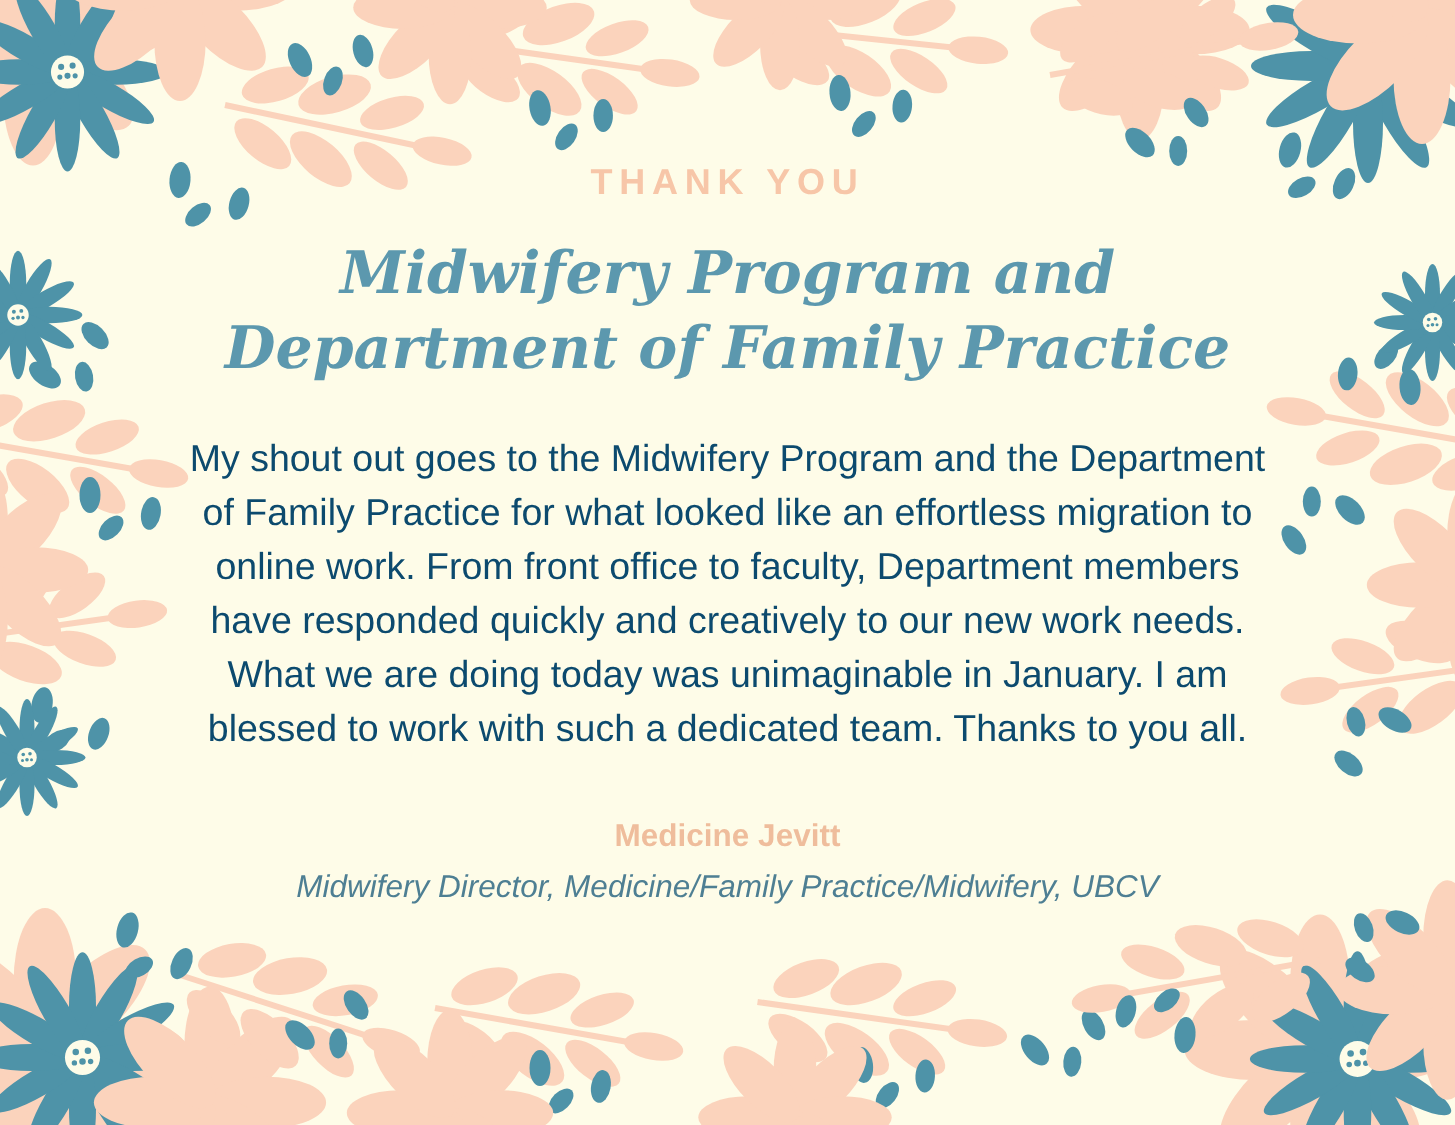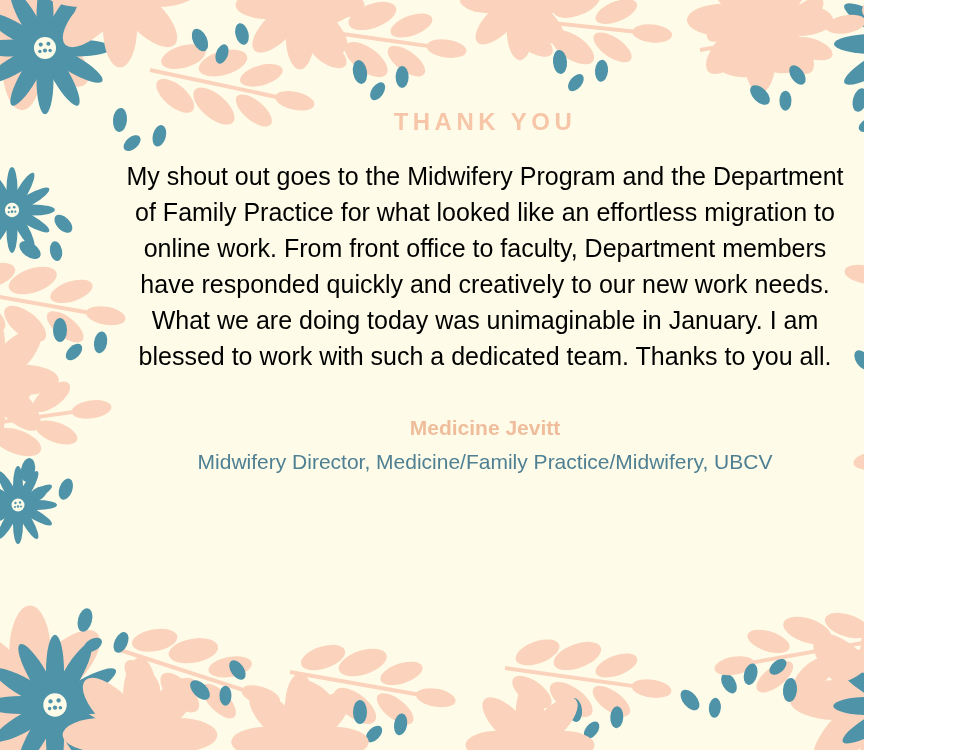--- a/index.html
+++ b/index.html
@@ -7,21 +7,21 @@
     padding: 0;
   }
   body {
     width: 970px;
     height: 750px;
     overflow: hidden;
     font-family: "Liberation Sans", sans-serif;
   }
   #card {
     position: relative;
-    width: 864px;
+    width: 970px;
     height: 750px;
     background: #FEFCE8;
     overflow: hidden;
   }
   #decor {
     position: absolute;
     left: 0;
     top: 0;
     width: 970px;
     height: 750px;
@@ -60,35 +60,36 @@
     margin: 0 0 30px 0;
     max-width: 760px;
   }
   .headline .line {
     display: block;
   }
   .body-text {
     font-family: "Liberation Sans", sans-serif;
     font-size: 25px;
     line-height: 1.44;
-    color: #000000;
+    color: #0c4a6e;
     text-align: center;
     max-width: 730px;
     margin: 0 0 42px 0;
   }
   .attribution-name {
     font-family: "Liberation Sans", sans-serif;
     font-size: 21px;
     font-weight: bold;
     color: #EFBD9C;
     text-align: center;
     margin: 0 0 10px 0;
   }
   .attribution-role {
     font-family: "Liberation Sans", sans-serif;
+    font-style: italic;
     font-size: 21px;
     color: #4E7F93;
     text-align: center;
     margin: 0;
   }
 </style>
 </head>
 <body>
 
 <div id="card">
@@ -227,20 +228,24 @@
       <use href="#peachFlower" transform="translate(965,660) scale(0.85)"></use>
       <use href="#sprigPeach" transform="translate(880,640) rotate(170)"></use>
       <use href="#dropsTeal" transform="translate(790,690) rotate(210)"></use>
       <use href="#dropsTeal" transform="translate(935,615) rotate(140)"></use>
     </g>
   </svg>
 
   <div id="content">
     <div class="eyebrow">THANK YOU</div>
 
+    <h1 class="headline">
+      <span class="line">Midwifery Program and</span>
+      <span class="line">Department of Family Practice</span>
+    </h1>
 
     <p class="body-text">My shout out goes to the Midwifery Program and the Department of Family Practice for what looked like an effortless migration to online work. From front office to faculty, Department members have responded quickly and creatively to our new work needs. What we are doing today was unimaginable in January. I am blessed to work with such a dedicated team. Thanks to you all.</p>
 
     <div class="attribution-name">Medicine Jevitt</div>
     <div class="attribution-role">Midwifery Director, Medicine/Family Practice/Midwifery, UBCV</div>
   </div>
 
 </div>
 
 </body></html>

